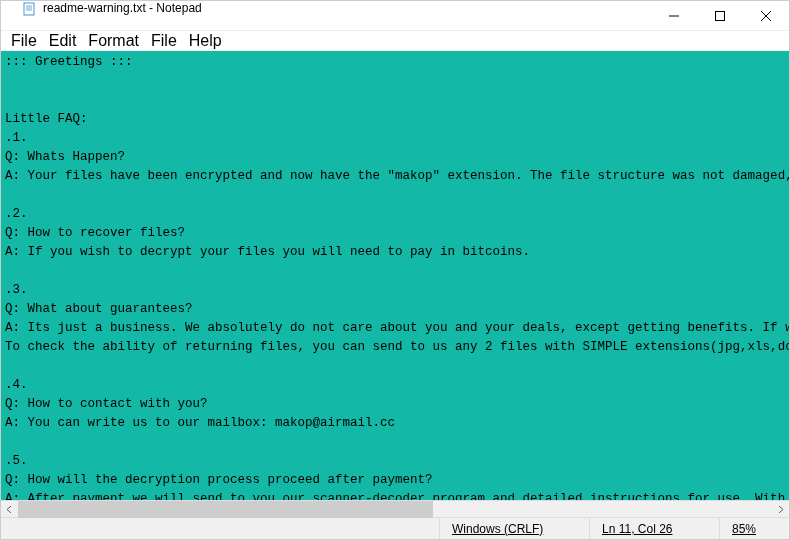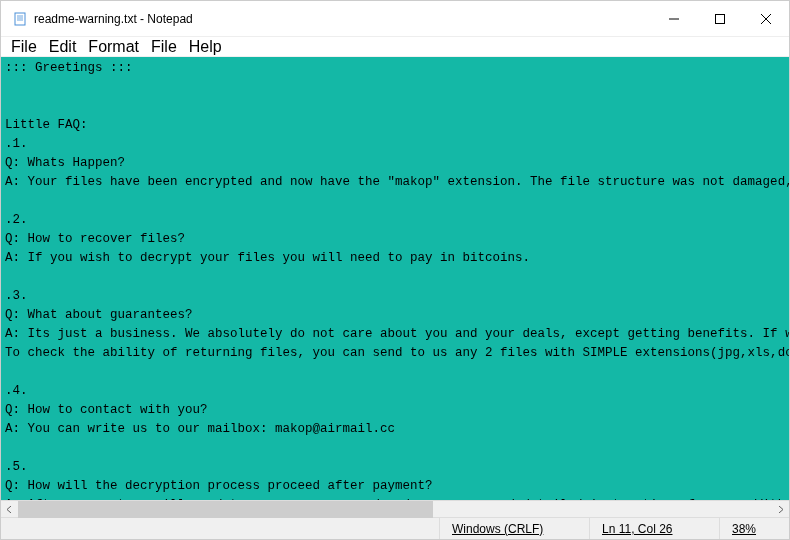--- a/index.html
+++ b/index.html
@@ -11,25 +11,25 @@
       font-family: "Segoe UI", Tahoma, sans-serif;
       background: #fff;
       width: 790px;
       height: 540px;
       overflow: hidden;
       display: flex;
       flex-direction: column;
       border: 1px solid #ccc;
     }
     .titlebar {
-      height: 36px;
+      height: 30px;
       background: #fff;
       display: flex;
-      align-items: center;
-      padding-left: 11px;
+      align-items: flex-start;
+      padding-left: 20px;
       font-size: 12px;
       color: #000;
       border-bottom: 1px solid #eee;
     }
     .titlebar-icon {
       width: 16px;
       height: 16px;
       margin-right: 6px;
       display: inline-flex;
       align-items: center;
@@ -213,14 +213,14 @@
     <svg width="7" height="7">
         <path d="M2 0 L6 3.5 L2 7" fill="none" stroke="#606060" stroke-width="1"></path>
       </svg>
   </div>
 </div>
 
 <div class="statusbar">
   <div class="status-spacer"></div>
   <div class="status-cell" style="width:150px">Windows (CRLF)</div>
   <div class="status-cell" style="width:130px">Ln 11, Col 26</div>
-  <div class="status-cell" style="width:70px">38%</div>
+  <div class="status-cell" style="width:70px">85%</div>
 </div>
 
 </body></html>

